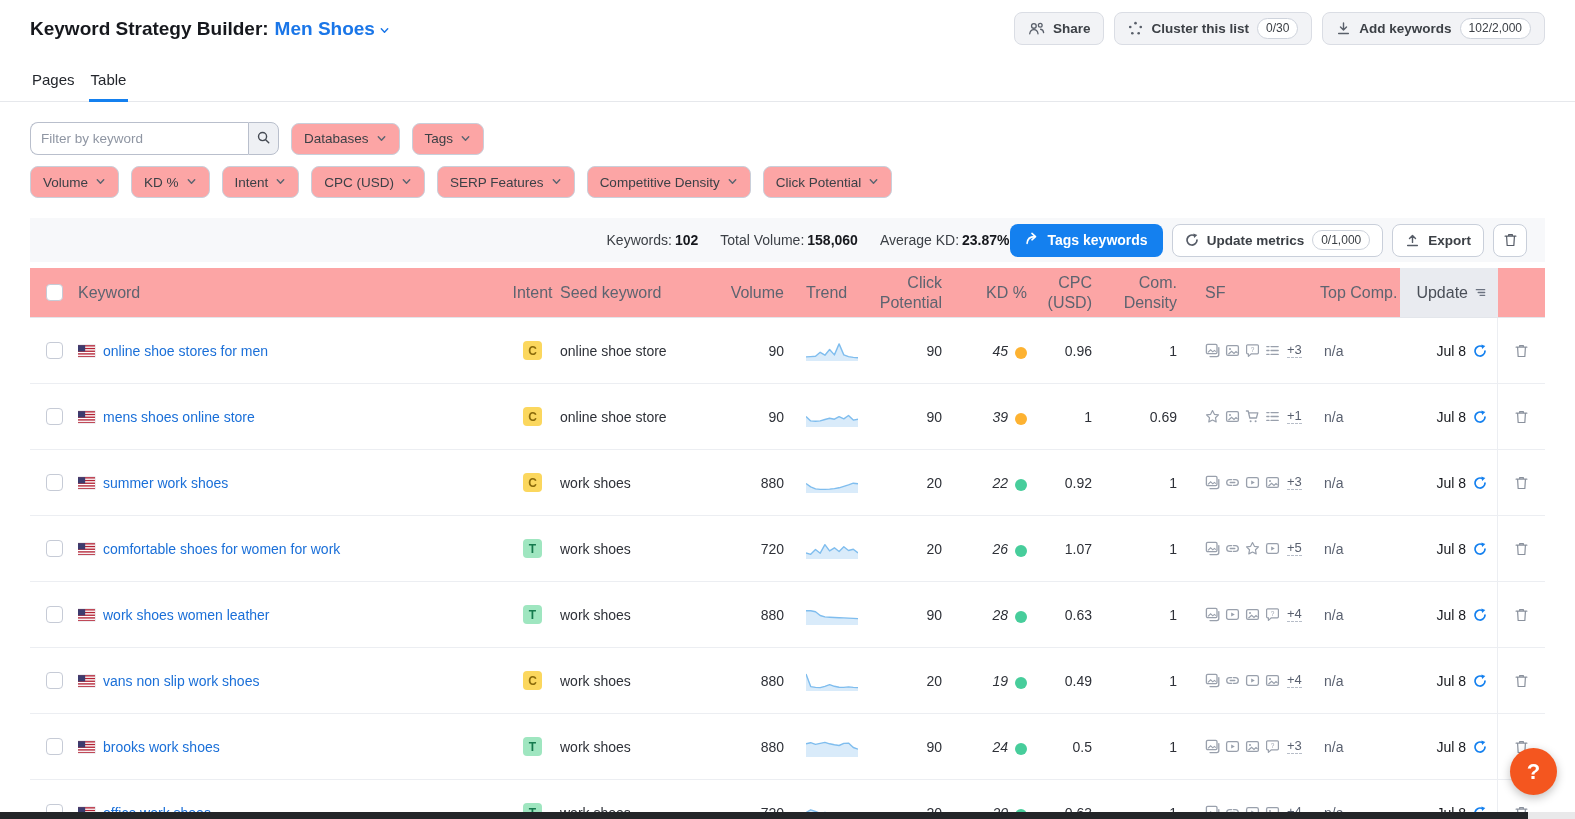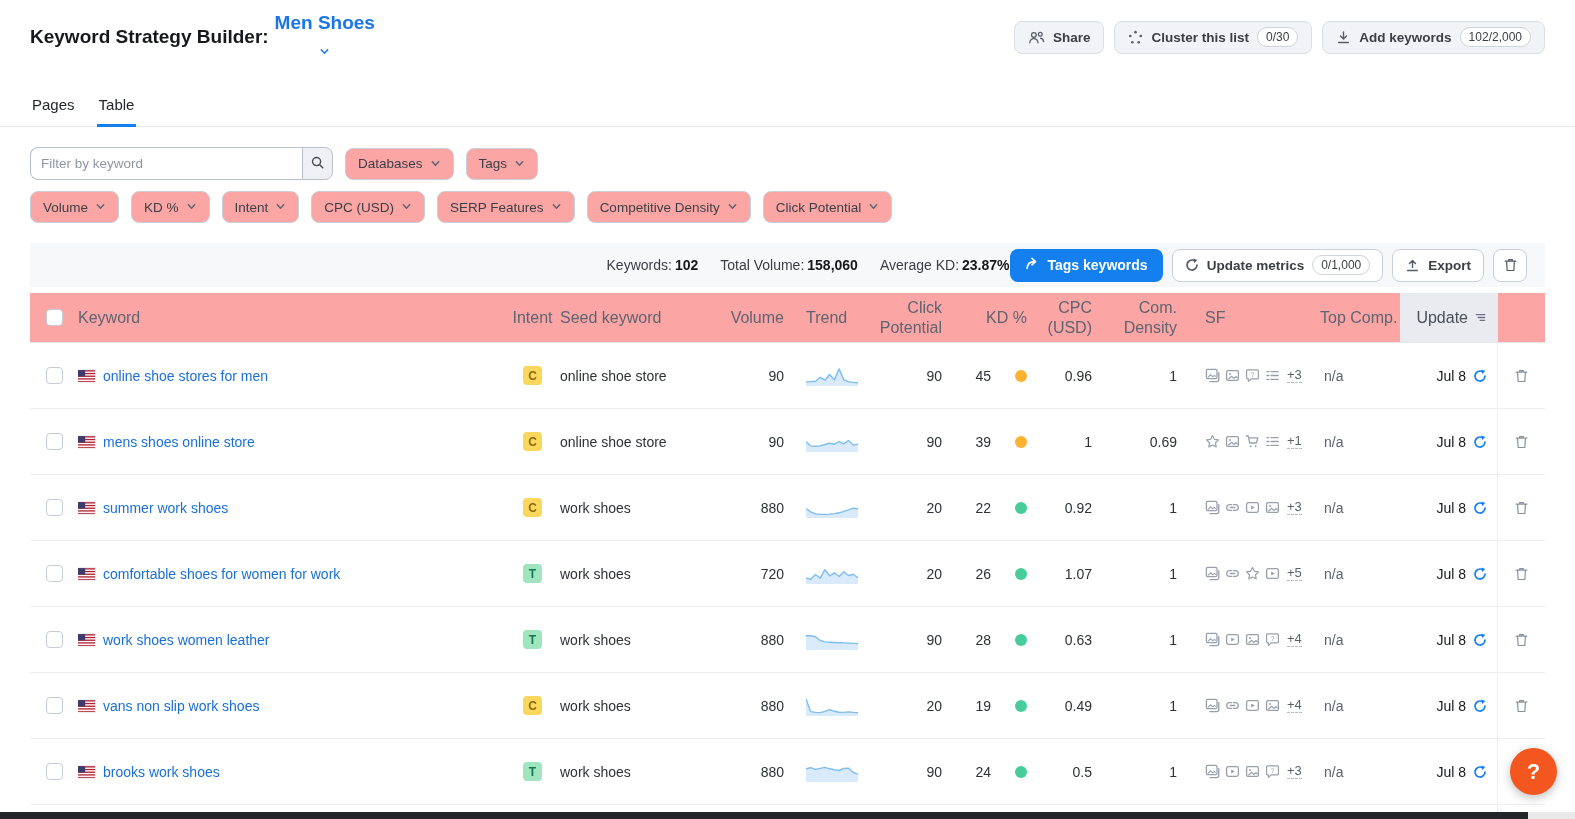--- a/index.html
+++ b/index.html
@@ -6,44 +6,44 @@
   html,body { width:1575px; height:819px; overflow:hidden; }
   body {
     font-family:"Liberation Sans","DejaVu Sans",sans-serif;
     background:#fff; color:#1e2126; position:relative; font-size:14px;
   }
   .content { padding:0 30px; }
 
   
   .title-row { display:flex; justify-content:space-between; align-items:center; padding-top:12px; }
   .page-title { font-size:19px; font-weight:700; color:#16181d; display:flex; align-items:center; gap:6px; }
-  .title-project { color:var(--title-blue,#1a76e8); display:inline-flex; align-items:center; gap:4px; cursor:pointer;flex-direction:column; }
+  .title-project { color:var(--title-blue,#1a76e8); display:inline-flex; align-items:center; gap:4px; cursor:pointer; }
   .title-project .ic { color:var(--title-blue,#1a76e8); margin-top:2px; }
   .top-actions { display:flex; gap:10px;margin-left:48px; }
   .gbtn {
     display:inline-flex; align-items:center; gap:8px; height:33px; padding:0 13px;
     background:#f2f3f6; border:1px solid #dadde4; border-radius:8px;
     font-size:13.5px; color:#3c4046; font-weight:600; cursor:pointer; font-family:inherit;
   }
   .gbtn .ic { color:#595f6a; display:inline-flex; }
   .badge-pill {
     background:#fff; border:1px solid #ced3dc; border-radius:11px;
     font-size:12px; color:#3c4046; font-weight:400; padding:2px 8px; line-height:1.2;
   }
 
   
-  .tabs-row { margin:28px -30px 0; padding:0 30px; border-bottom:1px solid #e6e8ec; display:flex; gap:20px;align-items:flex-end; }
+  .tabs-row { margin:20px -30px 0; padding:0 30px; border-bottom:1px solid #e6e8ec; display:flex; gap:12px;align-items:flex-end; }
   .tab { font-size:15px; color:#23262c; padding:6px 2px 13px; cursor:pointer; position:relative; }
   .tab.active::after { content:""; position:absolute; left:0; right:0; bottom:-1px; height:3px; background:var(--accent-blue,#1480ef); }
 
   
   .filter-row1 { margin-top:20px; display:flex; gap:12px; align-items:center; }
   .kw-filter { display:flex; }
   .kw-filter input {
-    width:272px; height:33px; border:1px solid #b9bfcc; border-right:none; border-radius:8px 0 0 8px;
+    width:218px; height:33px; border:1px solid #b9bfcc; border-right:none; border-radius:8px 0 0 8px;
     padding:0 10px; font-size:13.5px; font-family:inherit; color:#2e3138; outline:none;
   }
   .kw-filter input::placeholder { color:#8f96a3; }
   .search-btn { width:31px; height:33px; border:1px solid #b9bfcc; border-radius:0 8px 8px 0; background:#eef0f4;
     display:flex; align-items:center; justify-content:center; color:#454a53; cursor:pointer; }
   .filter-row2 { margin-top:11px; display:flex; gap:12px; }
   .pill {
     display:inline-flex; align-items:center; gap:7px; height:32px; padding:0 12px;
     background:#fca5a5; border:1px solid #c9cfda; border-radius:8px; font-size:13.5px; color:#3c4046;
     cursor:pointer; font-family:inherit;
@@ -84,21 +84,21 @@
   .checkbox { width:17px; height:17px; border:1.5px solid #c6cbd6; border-radius:4px; background:#fff; display:inline-block; cursor:pointer; }
   .c-keyword { display:flex; align-items:center; gap:8px; padding-right:10px; overflow:hidden; }
   .flag { display:inline-flex; flex:none; box-shadow:0 0 0 0.5px #d8dbe1; }
   .kw-link { color:var(--link-blue,#1a6fd8); text-decoration:none; cursor:pointer; white-space:nowrap; }
   .c-intent { display:flex; justify-content:center; }
   .intent-badge { width:19px; height:19px; border-radius:4px; display:flex; align-items:center; justify-content:center;
     font-size:12px; font-weight:700; }
   .intent-badge.commercial { background:var(--intent-commercial-bg,#fbd75e); color:var(--intent-commercial-text,#8a6a0b); }
   .intent-badge.transactional { background:var(--intent-transactional-bg,#9fe6c0); color:var(--intent-transactional-text,#157a4e); }
   .c-trend { display:flex; padding-left:14px; }
-  .c-kd { display:flex; align-items:center; justify-content:flex-end; gap:24px; padding-right:8px; }
+  .c-kd { display:flex; align-items:flex-end; justify-content:flex-end; gap:7px; padding-right:8px;font-style:italic; }
   .kd-dot { width:12px; height:12px; border-radius:50%; display:inline-block; }
   .kd-dot.medium { background:var(--kd-medium,#fdb231); }
   .kd-dot.easy { background:var(--kd-easy,#47cd9b); }
   .c-sf { display:flex; align-items:center; gap:5px; color:#99a0ac; padding-left:20px; }
   .c-sf .ic { display:inline-flex; }
   .sf-more { font-size:13px; color:#5a6170; border-bottom:1px dashed #b7bdc8; line-height:1.1; margin-left:2px; cursor:pointer; }
   .c-top { color:#5a6170; padding-left:4px; }
   .c-upd { display:flex; align-items:center; justify-content:flex-end; gap:7px; padding-right:10px; color:#16181d; }
   .refresh { color:var(--accent-blue,#1480ef); display:inline-flex; cursor:pointer; }
   .c-trash { display:flex; justify-content:center; border-left:1px solid #eceef2; height:100%; align-items:center; }

